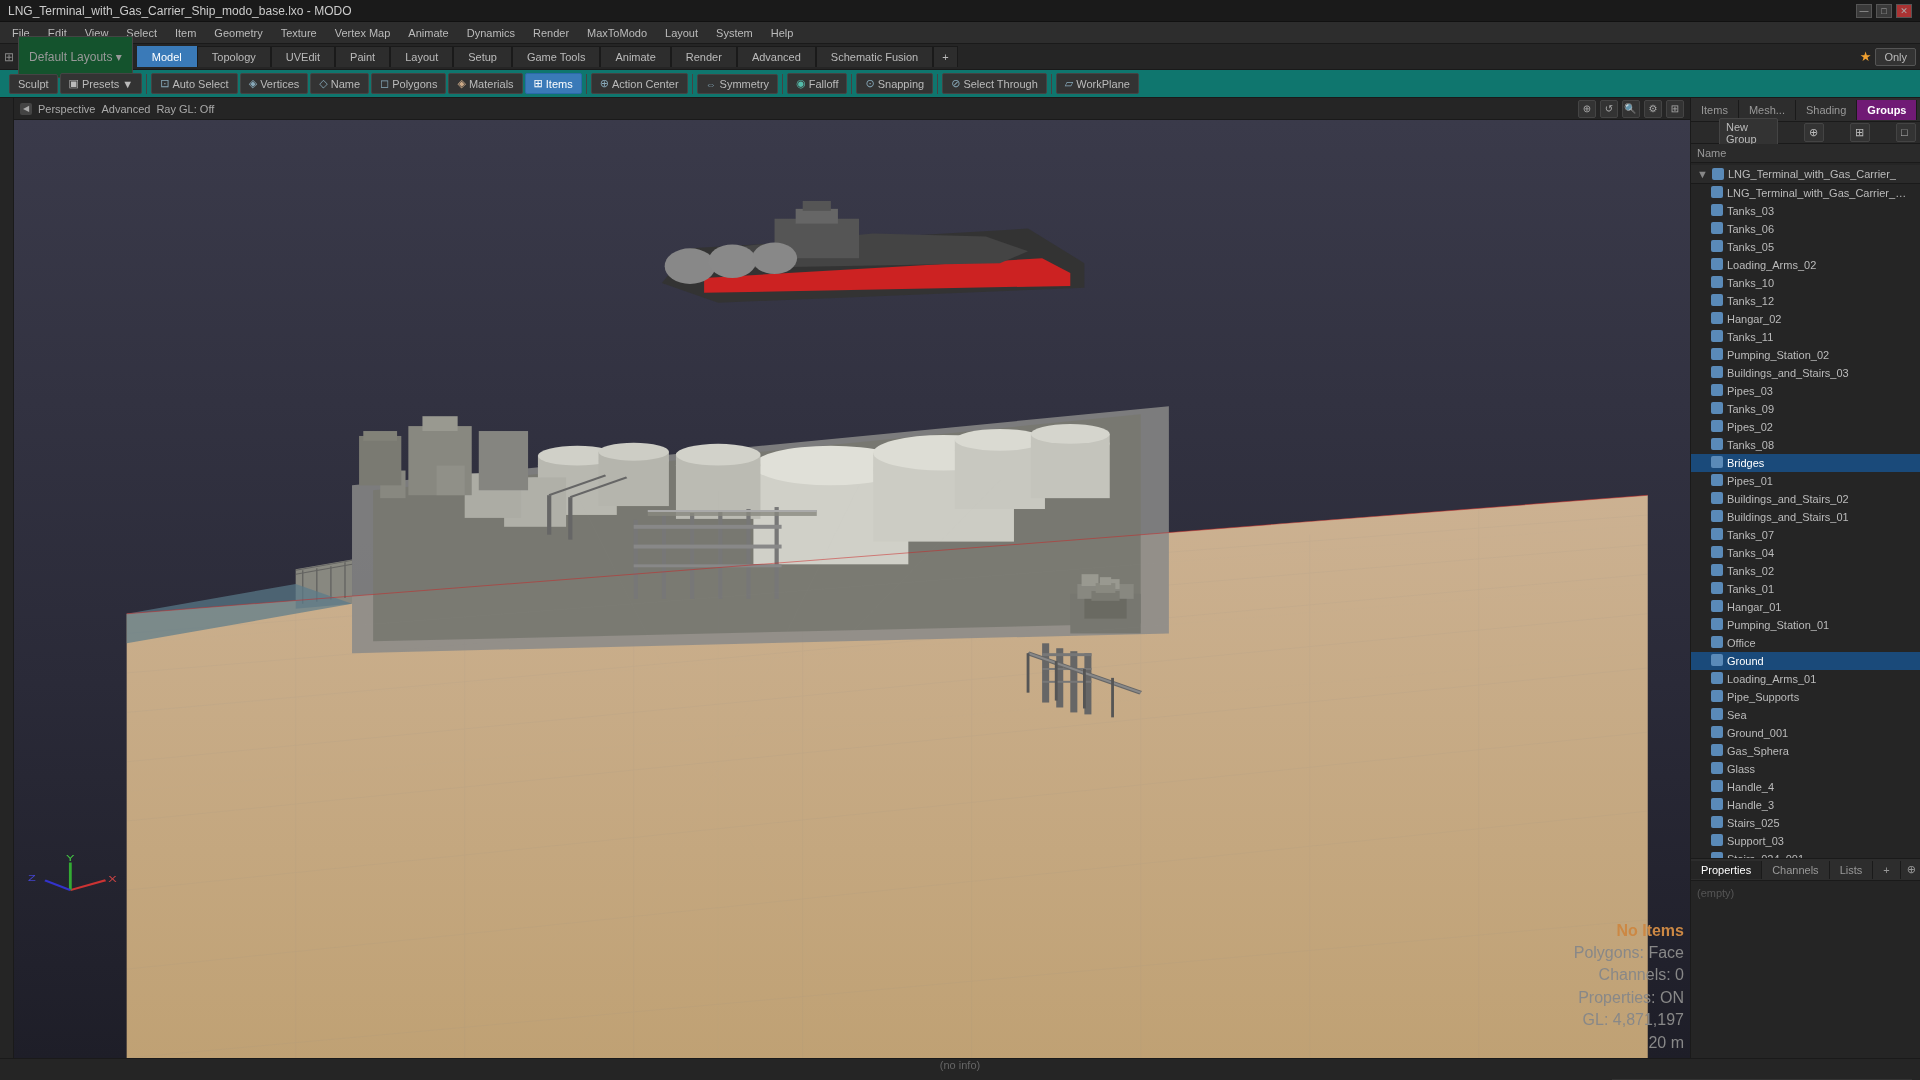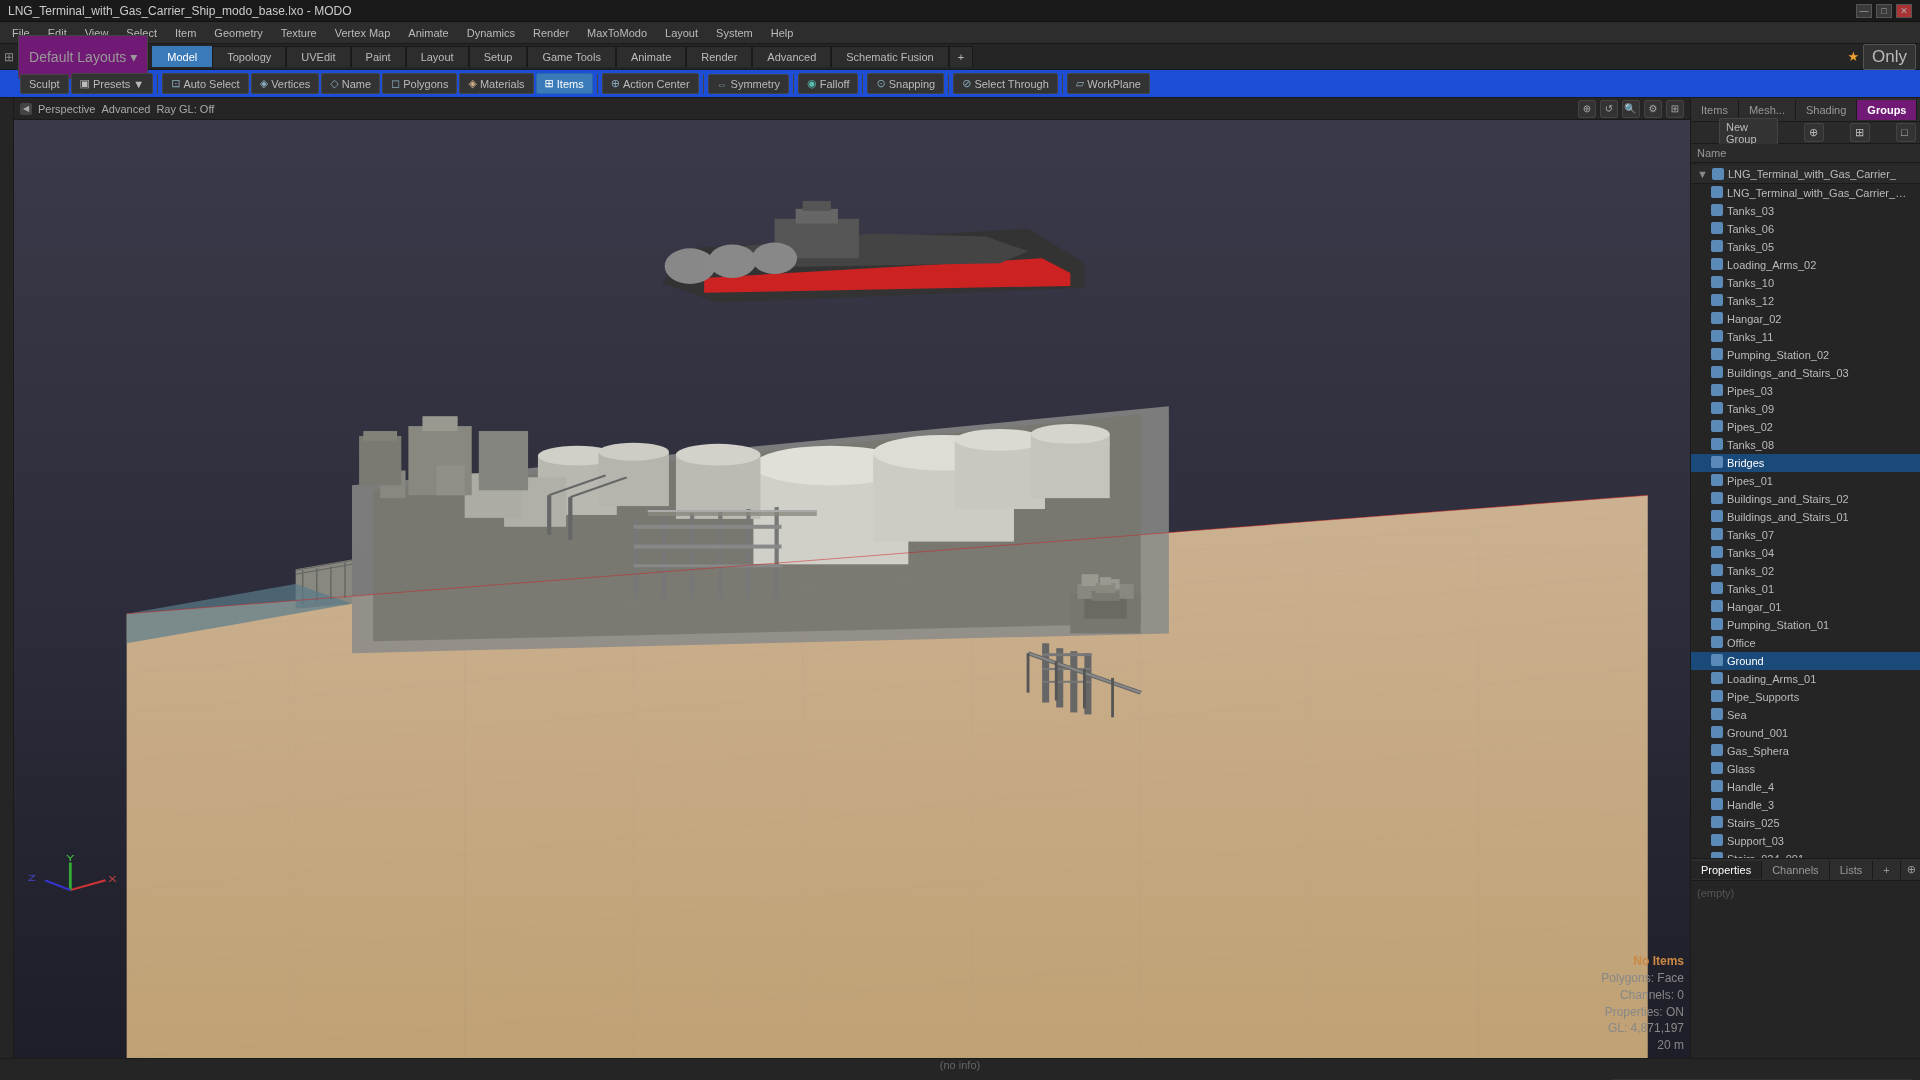--- a/index.html
+++ b/index.html
@@ -10,49 +10,49 @@
     #titlebar-controls { display: flex; gap: 4px; }
     .title-btn { width: 16px; height: 14px; background: #3a3a3a; border: 1px solid #555; display: flex; align-items: center; justify-content: center; font-size: 9px; cursor: pointer; color: #aaa; }
 
     
     #menubar { height: 22px; background: #2d2d2d; display: flex; align-items: center; padding: 4px 4px; gap: 2px; border-bottom: 1px solid #1a1a1a; }
     .menu-item { padding: 2px 8px; font-size: 11px; cursor: pointer; color: #bbb; border-radius: 2px; }
 
     
     #layoutbar { height: 26px; background: #252525; display: flex; align-items: center; padding: 0 4px; gap: 0; border-bottom: 1px solid #1a1a1a; }
     #layout-left { display: flex; align-items: center; gap: 4px; flex: 1; }
-    .layout-btn { padding: 13px 10px; font-size: 14px; cursor: pointer; color: #999; background: #701a75; border: 1px solid #444; border-radius: 2px; }
+    .layout-btn { padding: 13px 10px; font-size: 12px; cursor: pointer; color: #999; background: #14532d; border: 1px solid #444; border-radius: 2px; }
     .layout-tabs { display: flex; gap: 0; }
     .layout-tab { padding: 4px 14px; font-size: 11px; cursor: pointer; color: #bbb; background: #2d2d2d; border: 1px solid #1a1a1a; border-bottom: none; }
     .layout-tab.active { background: #3a7ab8; color: #fff; border-color: #3a7ab8; }
     #layout-right { display: flex; align-items: center; gap: 4px; }
     .star-btn { color: #f0a030; font-size: 13px; cursor: pointer; }
-    .only-btn { padding: 2px 8px; font-size: 17px; background: #333; border: 1px solid #555; color: #bbb; cursor: pointer; border-radius: 2px; }
-
-    
-    #toolbar { height: 28px; background: #1d4ed8; display: flex; align-items: center; padding: 0 20px; gap: 2px; border-bottom: 1px solid #1a1a1a; }
+    .only-btn { padding: 2px 8px; font-size: 11px; background: #333; border: 1px solid #555; color: #bbb; cursor: pointer; border-radius: 2px; }
+
+    
+    #toolbar { height: 28px; background: #0f766e; display: flex; align-items: center; padding: 0 9px; gap: 2px; border-bottom: 1px solid #1a1a1a; }
     .tb-btn { padding: 3px 8px; font-size: 11px; cursor: pointer; color: #bbb; background: #333; border: 1px solid #444; border-radius: 2px; display: flex; align-items: center; gap: 3px; white-space: nowrap; }
     .tb-btn.active { background: #3a7ab8; border-color: #2a6aaa; color: #fff; }
     .tb-sep { width: 1px; height: 20px; background: #444; margin: 0 2px; }
 
     
     #main { display: flex; height: calc(1080px - 22px - 22px - 26px - 28px - 22px); }
 
     
     #viewport-container { flex: 1; display: flex; flex-direction: column; background: #1a1a1a; position: relative; }
     #viewport-header { height: 22px; background: #252525; display: flex; align-items: center; padding: 0 6px; gap: 6px; border-bottom: 1px solid #1a1a1a; }
     #viewport-nav { width: 12px; height: 12px; background: #444; border-radius: 2px; cursor: pointer; display: flex; align-items: center; justify-content: center; font-size: 8px; }
     .vp-label { font-size: 11px; color: #aaa; cursor: pointer; }
     #viewport-tools-right { margin-left: auto; display: flex; gap: 4px; }
     .vp-tool-btn { width: 18px; height: 18px; background: #333; border: 1px solid #444; border-radius: 2px; cursor: pointer; display: flex; align-items: center; justify-content: center; font-size: 10px; color: #aaa; }
 
     #viewport { flex: 1; position: relative; overflow: hidden; background: linear-gradient(180deg, #3a3a4a 0%, #2a2a35 40%, #1e1e28 100%); }
 
     
-    #viewport-info { position: absolute; bottom: 4px; right: 6px; text-align: right; font-size: 12px; color: #888; line-height: 1.4; }
+    #viewport-info { position: absolute; bottom: 4px; right: 6px; text-align: right; font-size: 16px; color: #888; line-height: 1.4; }
 
     
     #statusbar { height: 22px; background: #252525; display: flex; align-items: center; padding: 0 8px; gap: 8px; border-top: 1px solid #1a1a1a; flex-direction: column; }
     #status-info { flex: 1; text-align: center; font-size: 11px; color: #666; }
     #status-command { display: flex; align-items: center; gap: 4px; }
     .status-arrow { font-size: 10px; color: #888; }
 
     
     #right-panel { width: 230px; background: #252525; border-left: 1px solid #1a1a1a; display: flex; flex-direction: column; }
     #right-tabs { height: 24px; background: #2d2d2d; display: flex; align-items: center; border-bottom: 1px solid #1a1a1a; }

